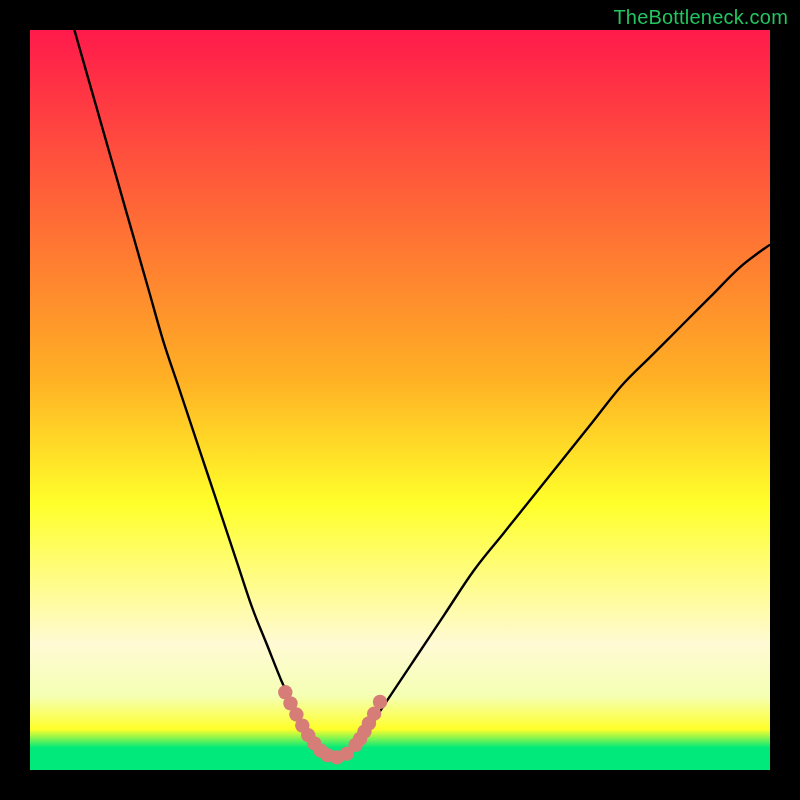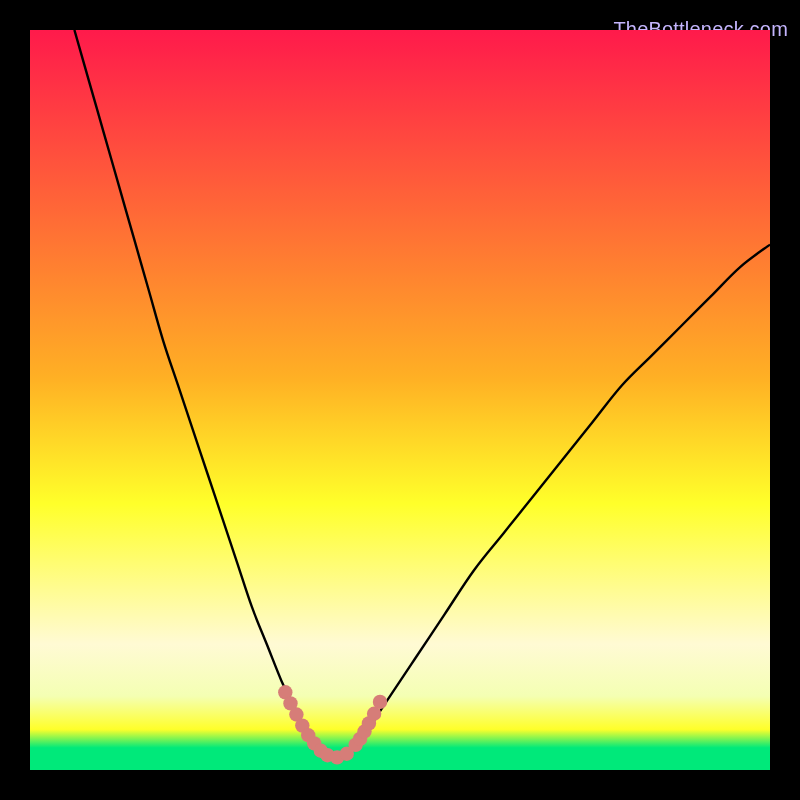--- a/index.html
+++ b/index.html
@@ -9,25 +9,24 @@
     position: absolute;
     left: 30px;
     top: 30px;
     width: 740px;
     height: 740px;
   }
   .watermark {
     position: absolute;
     top: 6px;
     right: 12px;
-    color: #c4b5fd;
+    color: #22c55e;
     font-size: 20px;
     font-weight: 500;
     letter-spacing: 0.2px;
-    margin-top: 12px;
   }
 </style>
 </head>
 <body>
 
 <div class="frame">
   <div class="watermark">TheBottleneck.com</div>
 
   <div class="plot-area">
     <svg id="chart-svg" width="740" height="740" viewBox="0 0 740 740" preserveAspectRatio="none">

